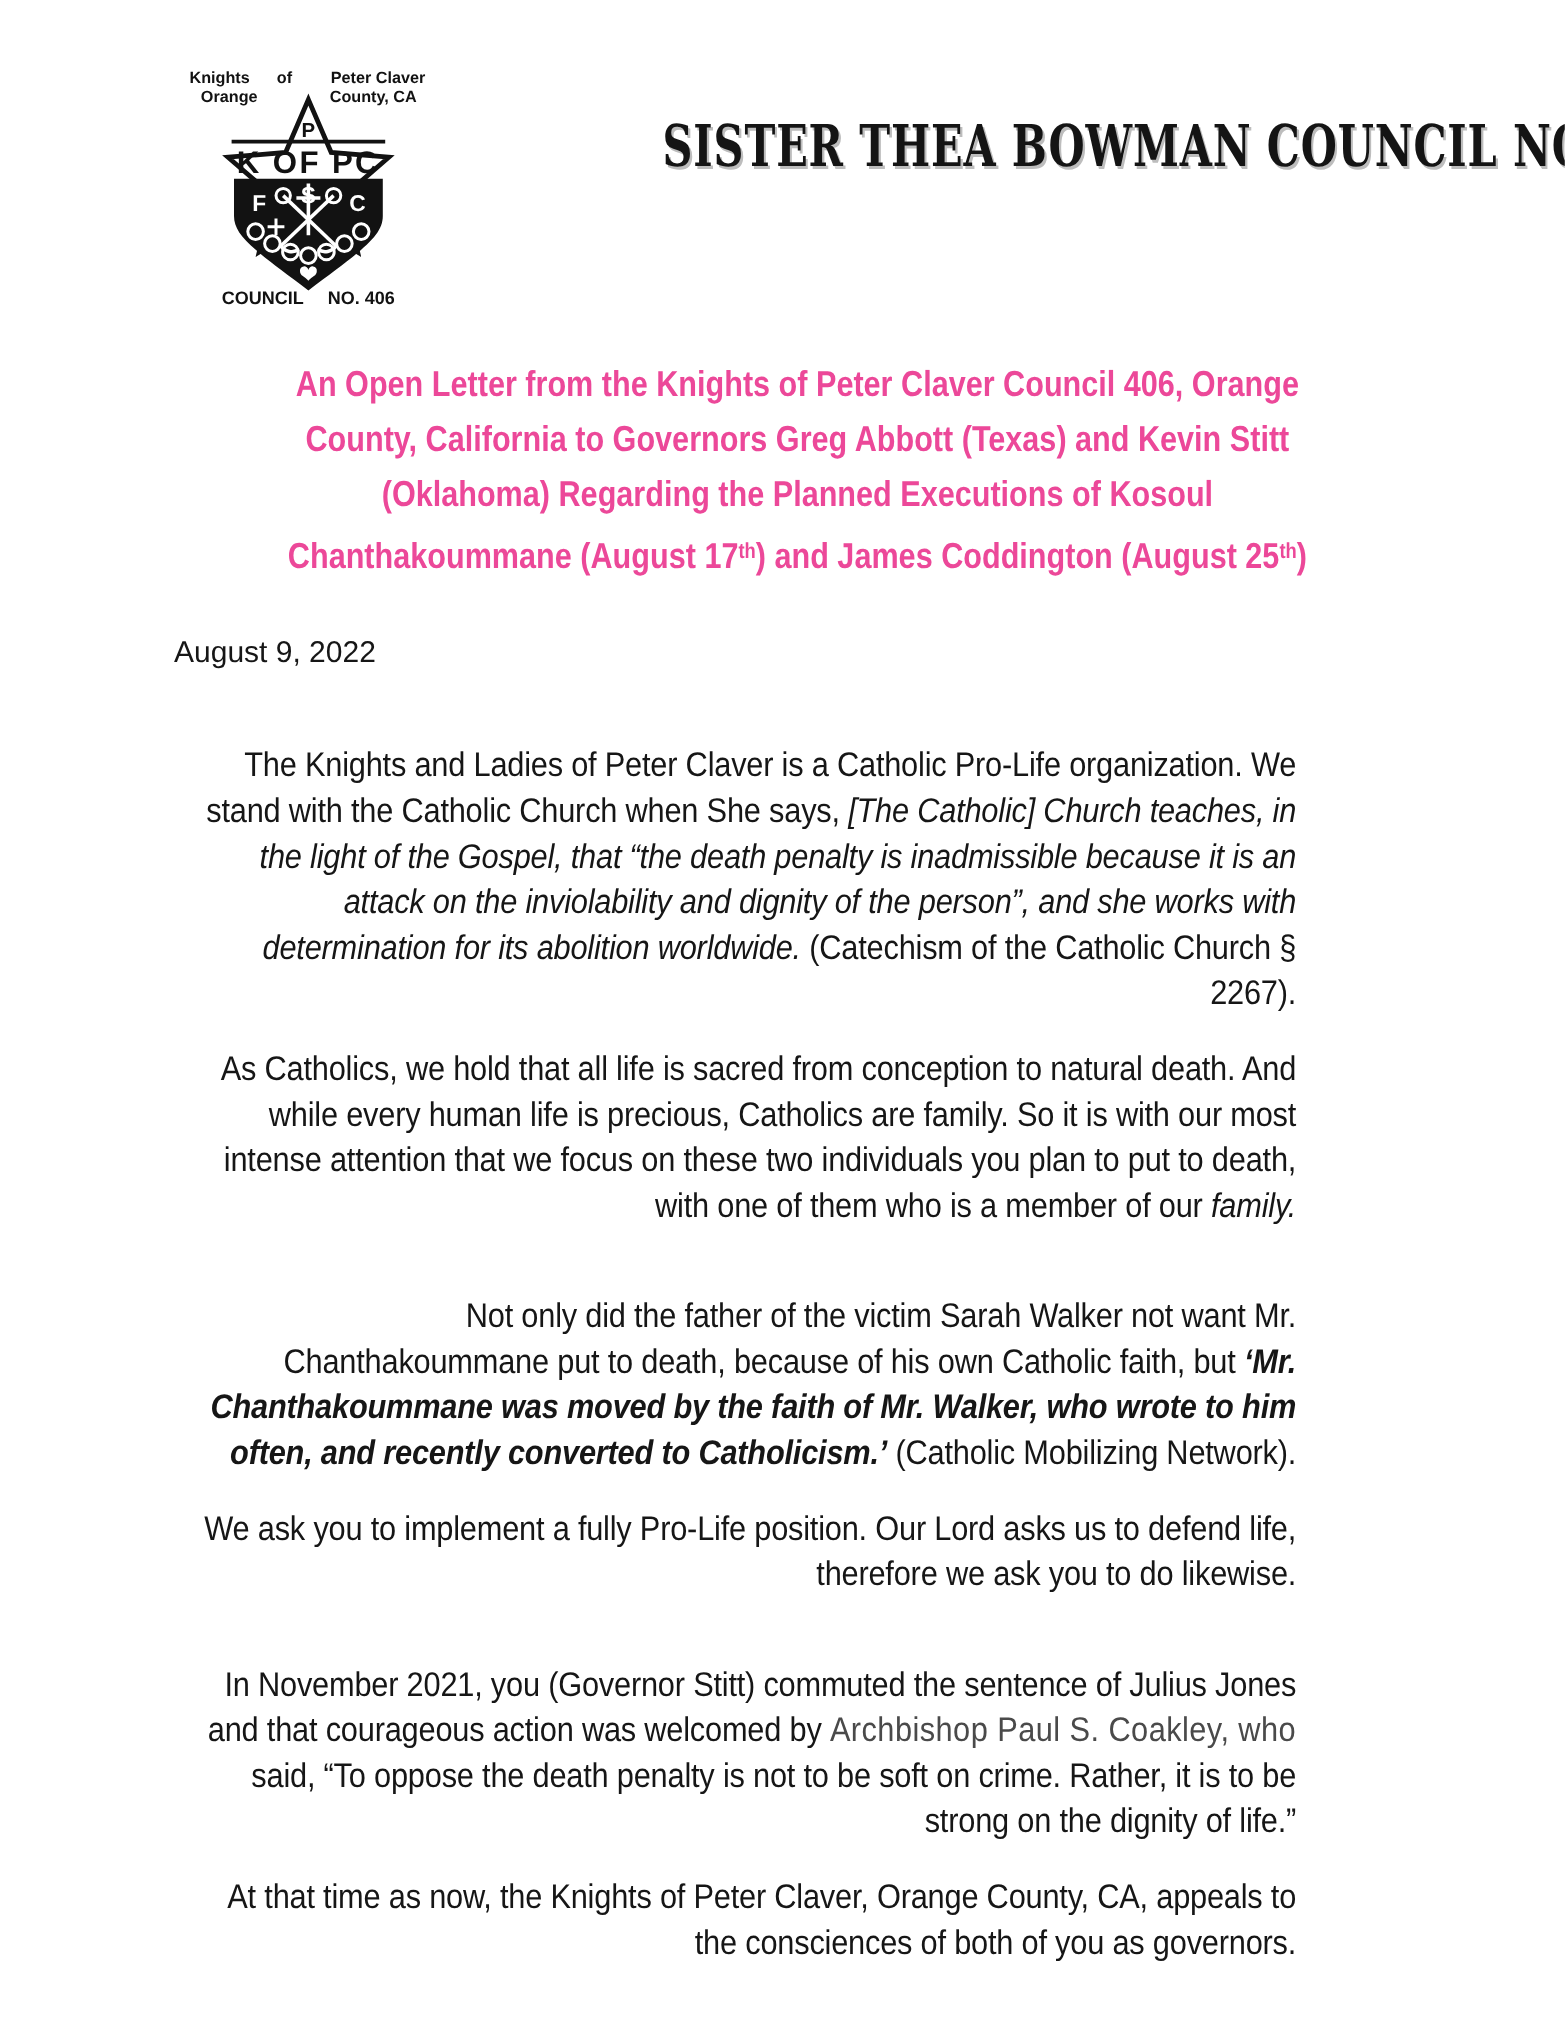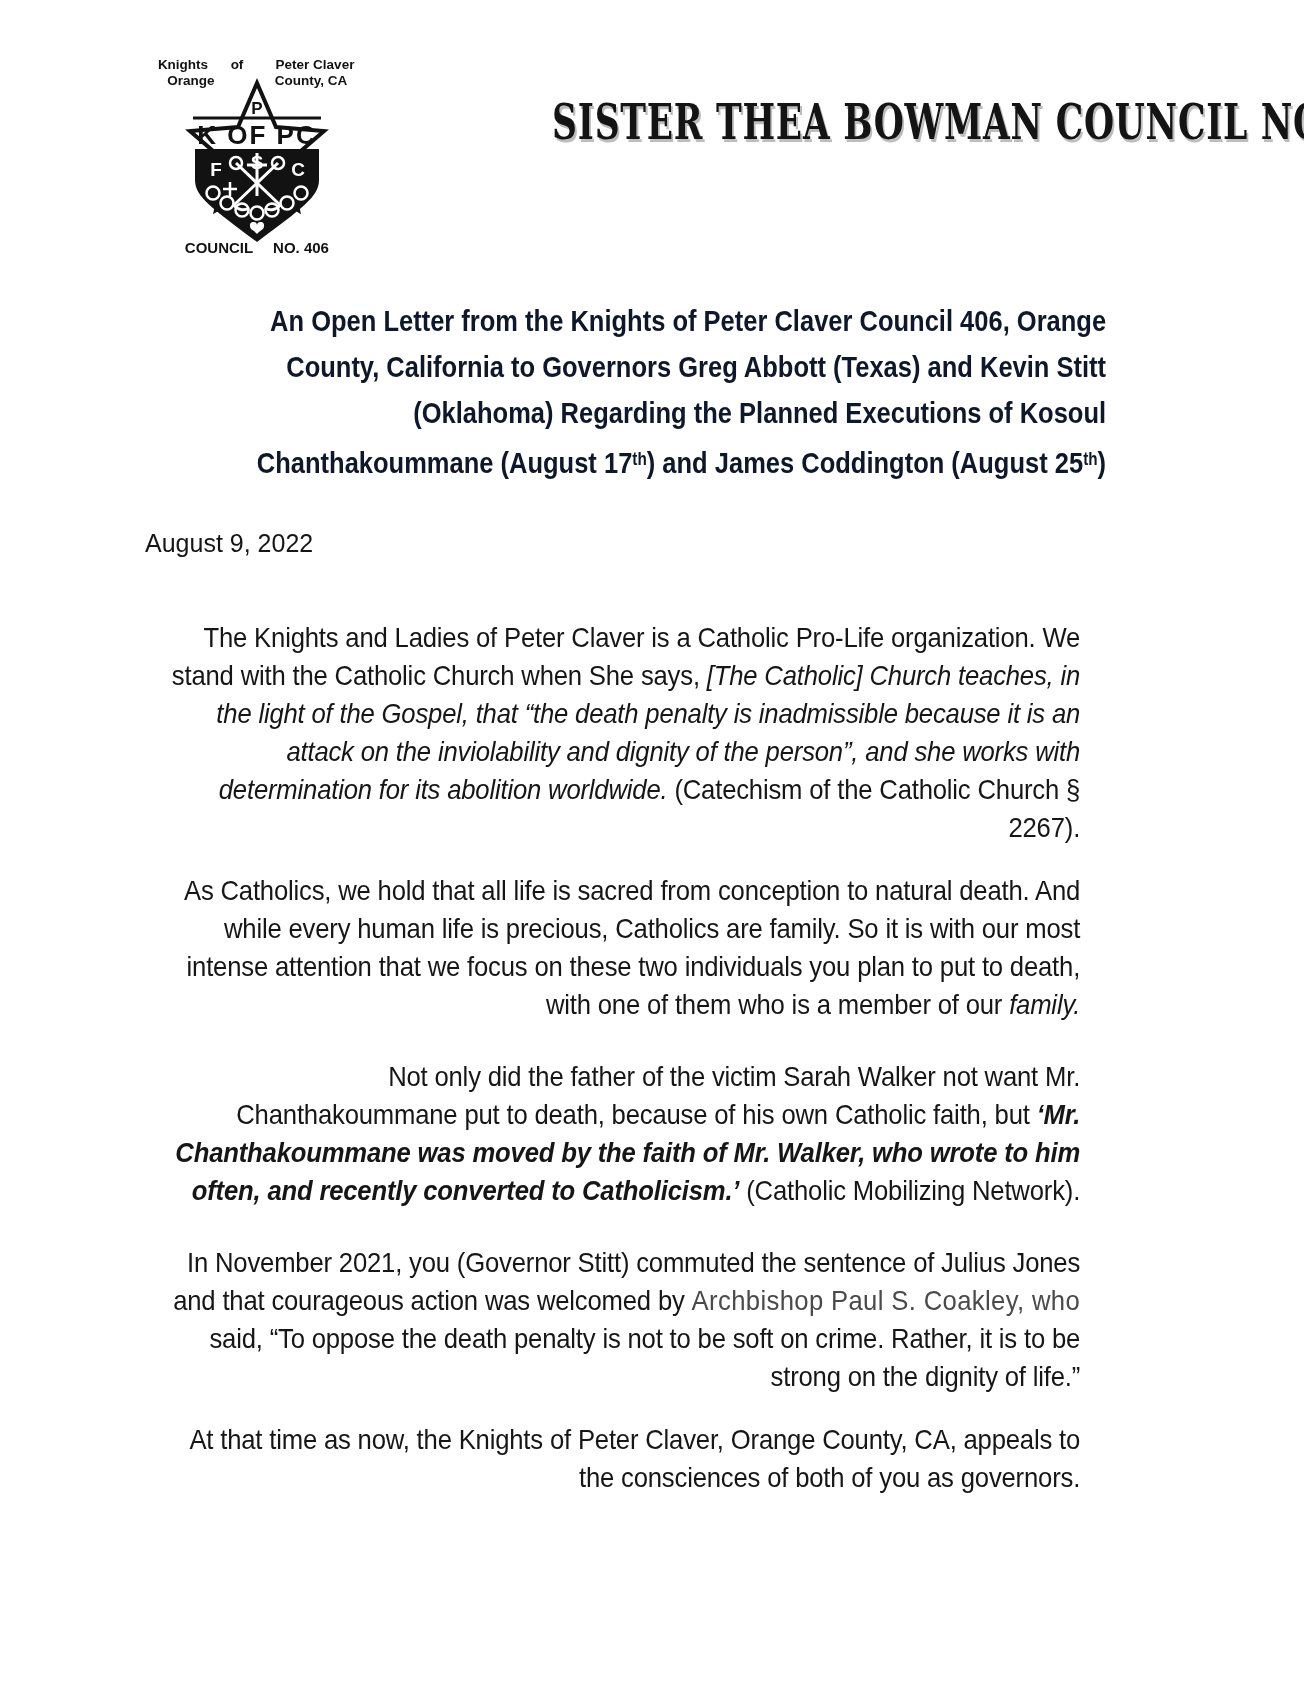--- a/index.html
+++ b/index.html
@@ -21,30 +21,30 @@
   .ttl {
     display:inline-block; margin-top:38px;
     font-family:"DejaVu Serif", serif; font-weight:bold;
     font-size:48px; line-height:52px; letter-spacing:1px;
     color:#141414; white-space:nowrap;
     transform:scaleX(0.72); transform-origin:50% 50%;
     text-shadow:2.5px 2.5px 0 #bdbdbd;
   }
 
   
-  .heading { margin-top:34px; text-align:right; font-weight:bold; color:#0f172a; }
+  .heading { margin-top:34px; text-align:center; font-weight:bold; color:#ec4899; }
   .h-line { font-size:30px; line-height:46px; white-space:nowrap;
             transform:scaleX(0.85); transform-origin:50% 50%; }
   .sup { font-size:18px; vertical-align:8px; }
 
   
   .date { margin-top:38px; font-size:25px; line-height:38px; }
   .para { margin-top:25px;text-align:right; }
   .para.first { margin-top:56px; }
-  .para.sp { margin-top:34px; }
+  .para.sp { margin-top:54px; }
   .bl { font-size:28.5px; line-height:38px; letter-spacing:-0.2px; white-space:nowrap;
         transform:scaleX(0.9); transform-origin:0 50%; }
   .seg.i  { font-style:italic; }
   .seg.bi { font-style:italic; font-weight:bold; }
   .seg.gy { color:#4a4a4a; letter-spacing:0.4px; }
 </style>
 </head>
 <body>
 
 <div class="page">
@@ -130,20 +130,24 @@
       <div class="bl"><span class="seg n">with one of them who is a member of our </span><span class="seg i">family.</span></div>
     </div>
 
     <div class="para sp">
       <div class="bl"><span class="seg n">Not only did the father of the victim Sarah Walker not want Mr.</span></div>
       <div class="bl"><span class="seg n">Chanthakoummane put to death, because of his own Catholic faith, but </span><span class="seg bi">‘Mr.</span></div>
       <div class="bl"><span class="seg bi">Chanthakoummane was moved by the faith of Mr. Walker, who wrote to him</span></div>
       <div class="bl"><span class="seg bi">often, and recently converted to Catholicism.’</span><span class="seg n"> (Catholic Mobilizing Network).</span></div>
     </div>
 
+    <div class="para">
+      <div class="bl"><span class="seg n">We ask you to implement a fully Pro-Life position. Our Lord asks us to defend life,</span></div>
+      <div class="bl"><span class="seg n">therefore we ask you to do likewise.</span></div>
+    </div>
 
     <div class="para sp">
       <div class="bl"><span class="seg n">In November 2021, you (Governor Stitt) commuted the sentence of Julius Jones</span></div>
       <div class="bl"><span class="seg n">and that courageous action was welcomed by </span><span class="seg gy">Archbishop Paul S. Coakley, who</span></div>
       <div class="bl"><span class="seg n">said, “To oppose the death penalty is not to be soft on crime. Rather, it is to be</span></div>
       <div class="bl"><span class="seg n">strong on the dignity of life.”</span></div>
     </div>
 
     <div class="para">
       <div class="bl"><span class="seg n">At that time as now, the Knights of Peter Claver, Orange County, CA, appeals to</span></div>

